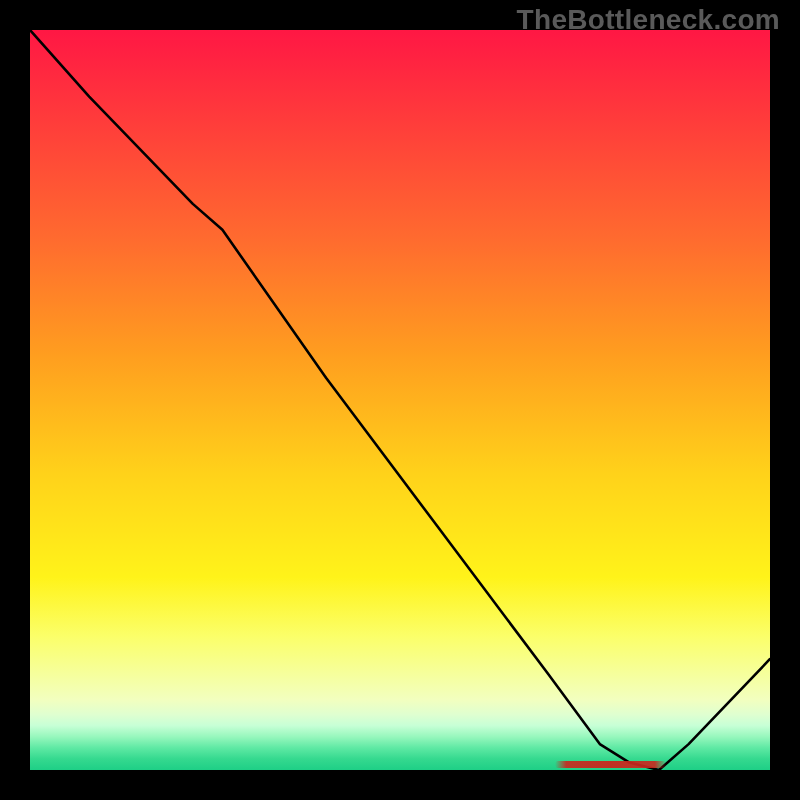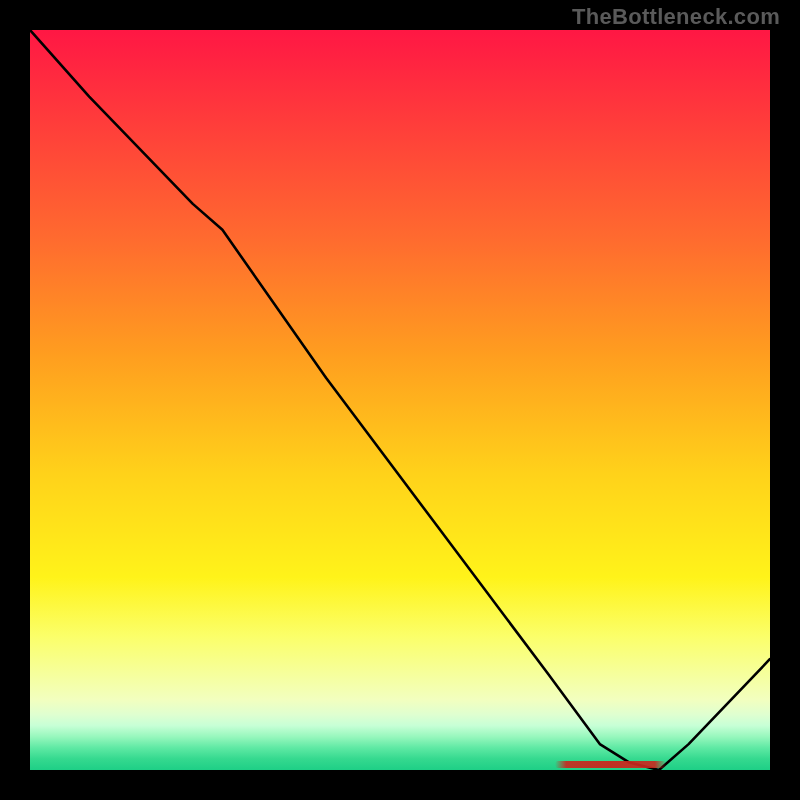--- a/index.html
+++ b/index.html
@@ -8,21 +8,21 @@
     height: 800px;
     background: #000;
     font-family: Arial, Helvetica, sans-serif;
     position: relative;
   }
   .watermark {
     position: absolute;
     top: 4px;
     right: 20px;
     color: #5a5a5a;
-    font-size: 22px;
+    font-size: 28px;
     font-weight: bold;
     letter-spacing: 0.3px;
     margin-left: 32px;
   }
   .plot-area {
     position: absolute;
     top: 30px;
     left: 30px;
     width: 740px;
     height: 740px;

